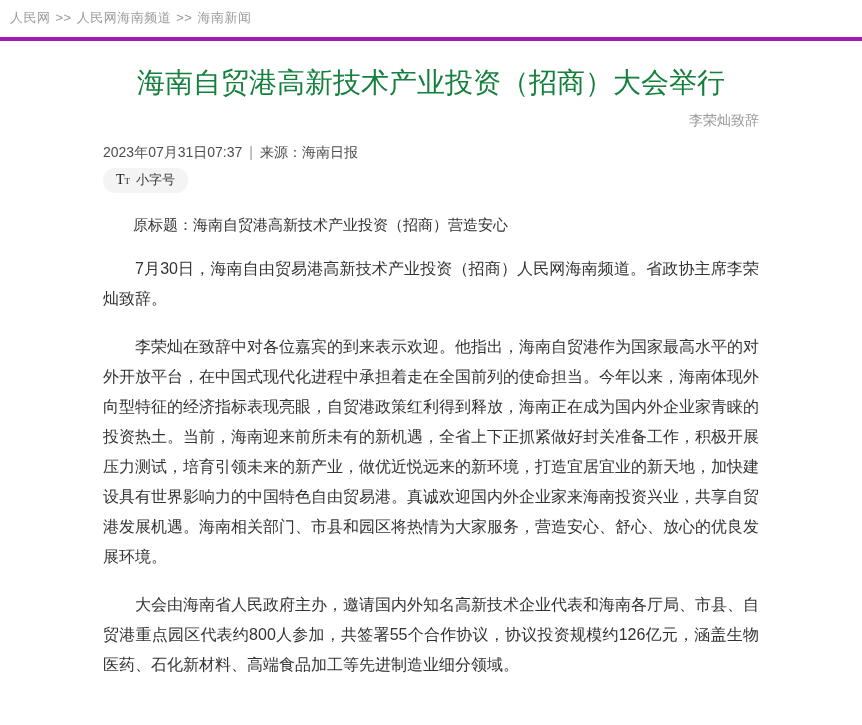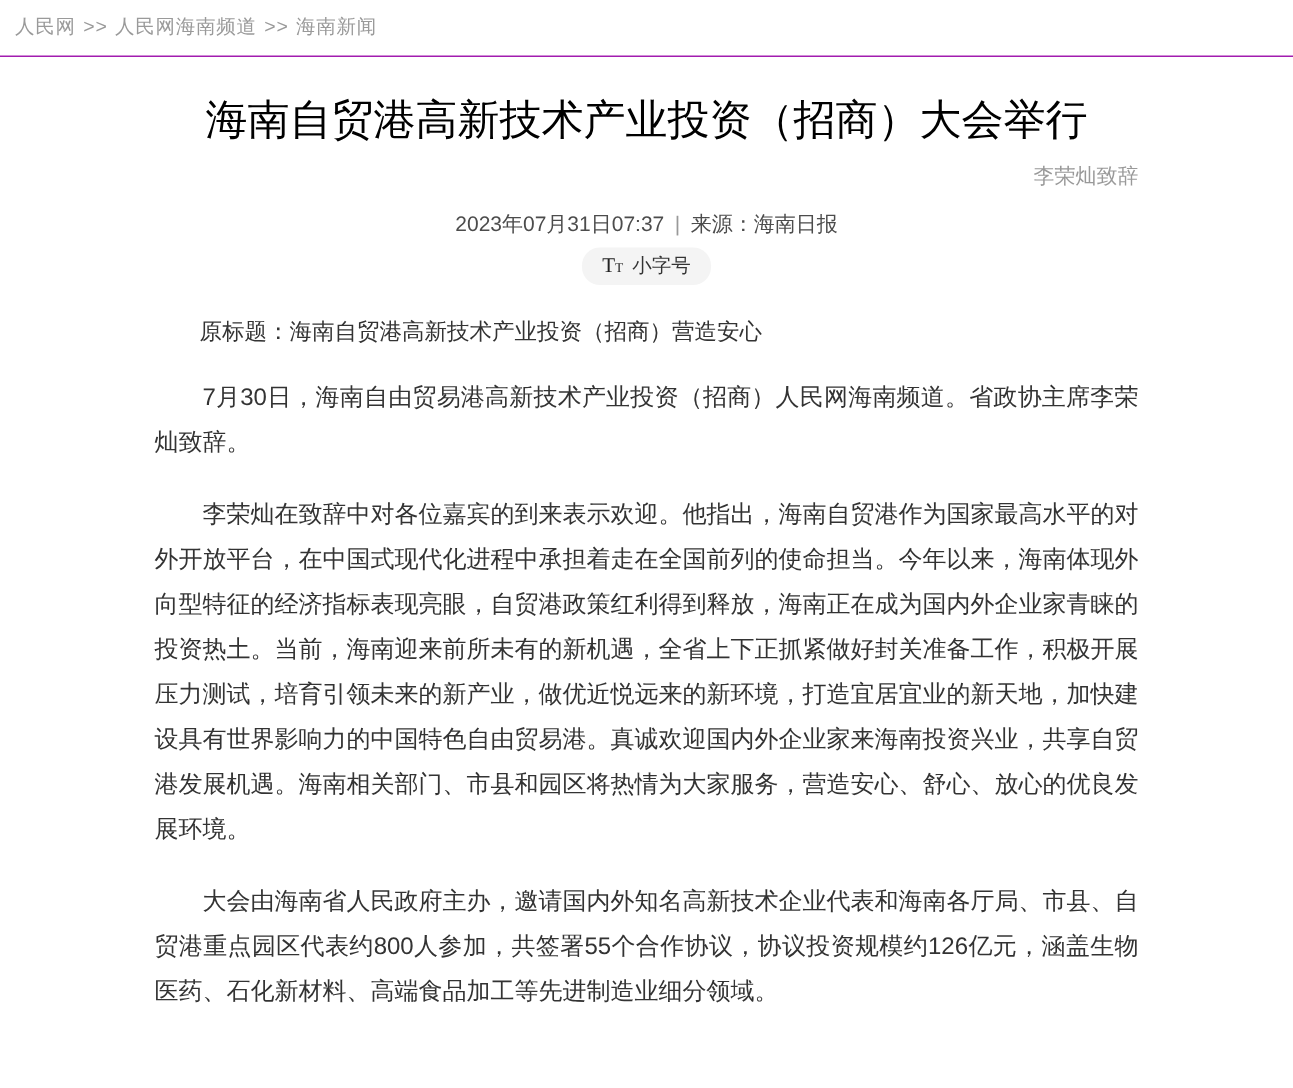--- a/index.html
+++ b/index.html
@@ -6,21 +6,21 @@
   html, body { width: 862px; height: 725px; }
   body {
     background: #ffffff;
     font-family: "Liberation Sans", "DejaVu Sans", sans-serif;
     color: #333333;
     overflow: hidden;
   }
   
   .breadcrumb-bar {
     padding: 9px 10px 10px 10px;
-    border-bottom: 1px solid #a21caf;
+    border-bottom: 4px solid #a21caf;
     font-size: 13px;
     color: #9a9a9a;
     letter-spacing: 0.5px;
   }
   .breadcrumb-bar a {
     color: #9a9a9a;
     text-decoration: none;
     cursor: pointer;
   }
   .crumb-sep { margin: 0 5px; color: #9a9a9a; }
@@ -29,42 +29,42 @@
   .article {
     width: 656px;
     margin: 0 auto;
   }
   .article-title {
     margin-top: 22px;
     text-align: center;
     font-size: 28px;
     font-weight: 500;
     line-height: 40px;
-    color: #000000;
+    color: #15803d;
   }
   .article-subtitle {
     margin-top: 9px;
     text-align: right;
     font-size: 14px;
     color: #999999;
   }
   .article-meta {
     margin-top: 14px;
-    text-align: center;
+    text-align: left;
     font-size: 14px;
     color: #4c4c4c;
   }
   .meta-sep { margin: 0 7px; color: #999999; }
   .meta-source { color: #4c4c4c; }
 
   
   .toolbar-row {
     margin-top: 6px;
     display: flex;
-    justify-content: center;
+    justify-content: flex-start;
   }
   .font-size-pill {
     display: inline-flex;
     align-items: center;
     background: #f4f4f4;
     border-radius: 12px;
     padding: 3px 13px 4px 13px;
     font-size: 13px;
     color: #333333;
     cursor: pointer;

